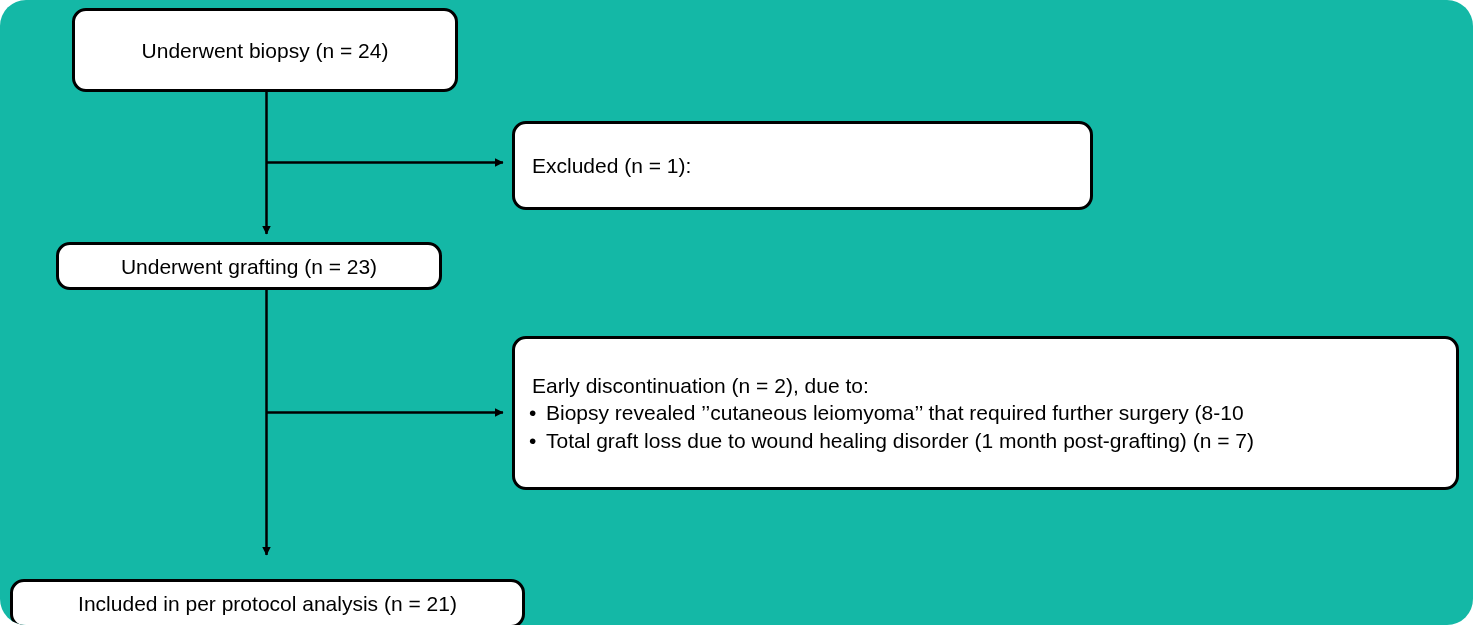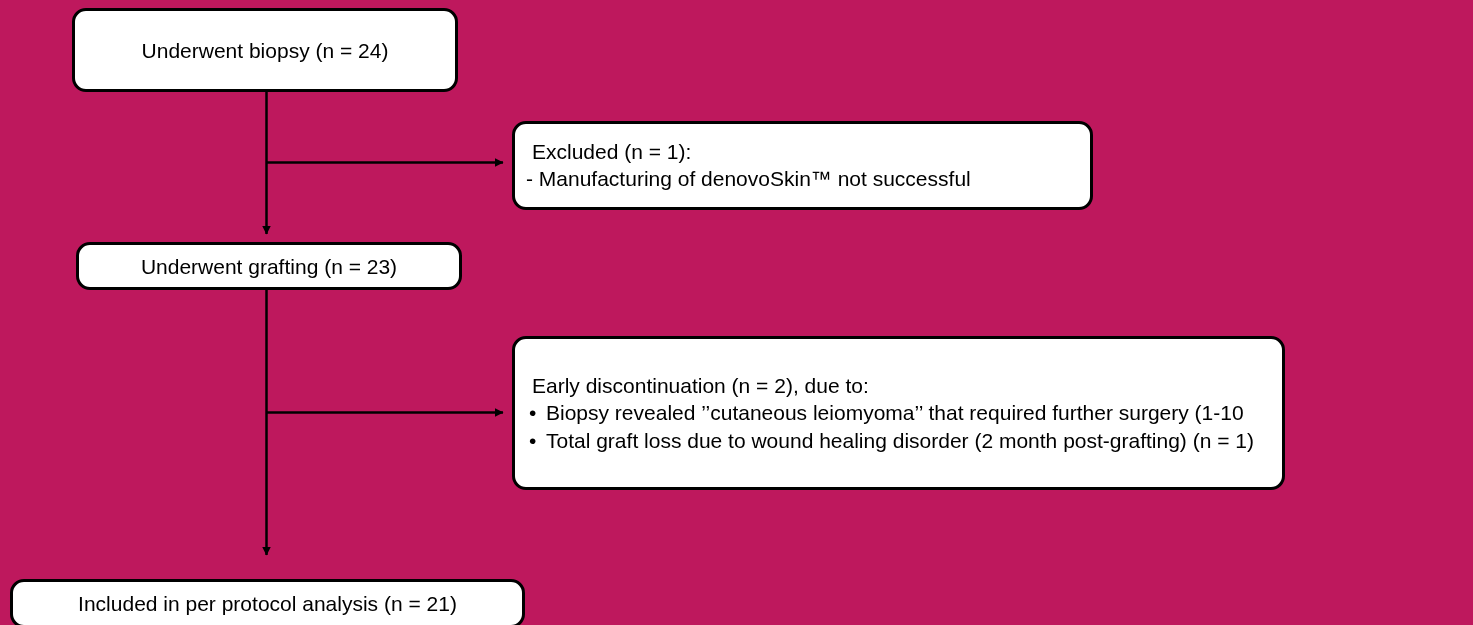--- a/index.html
+++ b/index.html
@@ -8,22 +8,23 @@
     background: #ffffff;
   }
   body {
     font-family: "Liberation Sans", sans-serif;
     color: #000000;
   }
   #flowchart-canvas {
     position: relative;
     width: 1473px;
     height: 625px;
-    background: #be185d;
+    background: #14b8a6;
     overflow: hidden;
+    border-radius: 26px;
   }
   .node-box {
     position: absolute;
     box-sizing: border-box;
     border: 3px solid #000000;
     border-radius: 14px;
     background: #ffffff;
     display: flex;
     flex-direction: column;
     justify-content: center;
@@ -101,40 +102,39 @@
 
     <line x1="266.5" y1="412.5" x2="503" y2="412.5" stroke="#000000" stroke-width="2.5" marker-end="url(#arrowhead)"></line>
   </svg>
 
   <div class="node-box center" style="left:72px; top:8px; width:386px; height:84px;">
     <div class="node-line">Underwent biopsy (n = 24)</div>
   </div>
 
   <div class="node-box left" style="left:512px; top:121px; width:581px; height:89px;">
     <div class="node-line pad-left">Excluded (n = 1):</div>
-    <div class="node-line dash-row pad-left">- Manufacturing of denovoSkin™ not successful</div>
   </div>
 
-  <div class="node-box center" style="left:76px; top:242px; width:386px; height:48px;">
+  <div class="node-box center" style="left:56px; top:242px; width:386px; height:48px;">
     <div class="node-line">Underwent grafting (n = 23)</div>
   </div>
 
-  <div class="node-box left" style="left:512px; top:336px; width:773px; height:154px;">
+  <div class="node-box left" style="left:512px; top:336px; width:947px; height:154px;">
     <div class="node-line pad-left">Early discontinuation (n = 2), due to:</div>
 
     <div class="bullet-row">
       <span class="bullet-mark">•</span>
       <span class="bullet-text">
-        <span>Biopsy revealed ’’cutaneous leiomyoma’’ that required further surgery (1-10</span><br>
+        <span>Biopsy revealed ’’cutaneous leiomyoma’’ that required further surgery (8-10</span><br>
       </span>
     </div>
 
     <div class="bullet-row">
       <span class="bullet-mark">•</span>
-      <span class="bullet-text">Total graft loss due to wound healing disorder (2 month post-grafting) (n = 1)</span>
+      <span class="bullet-text">Total graft loss due to wound healing disorder (1 month post-grafting) (n = 7)</span>
     </div>
   </div>
 
   <div class="node-box center" style="left:10px; top:579px; width:515px; height:49px;">
     <div class="node-line">Included in per protocol analysis (n = 21)</div>
   </div>
 
 </div>
 
 </body></html>

